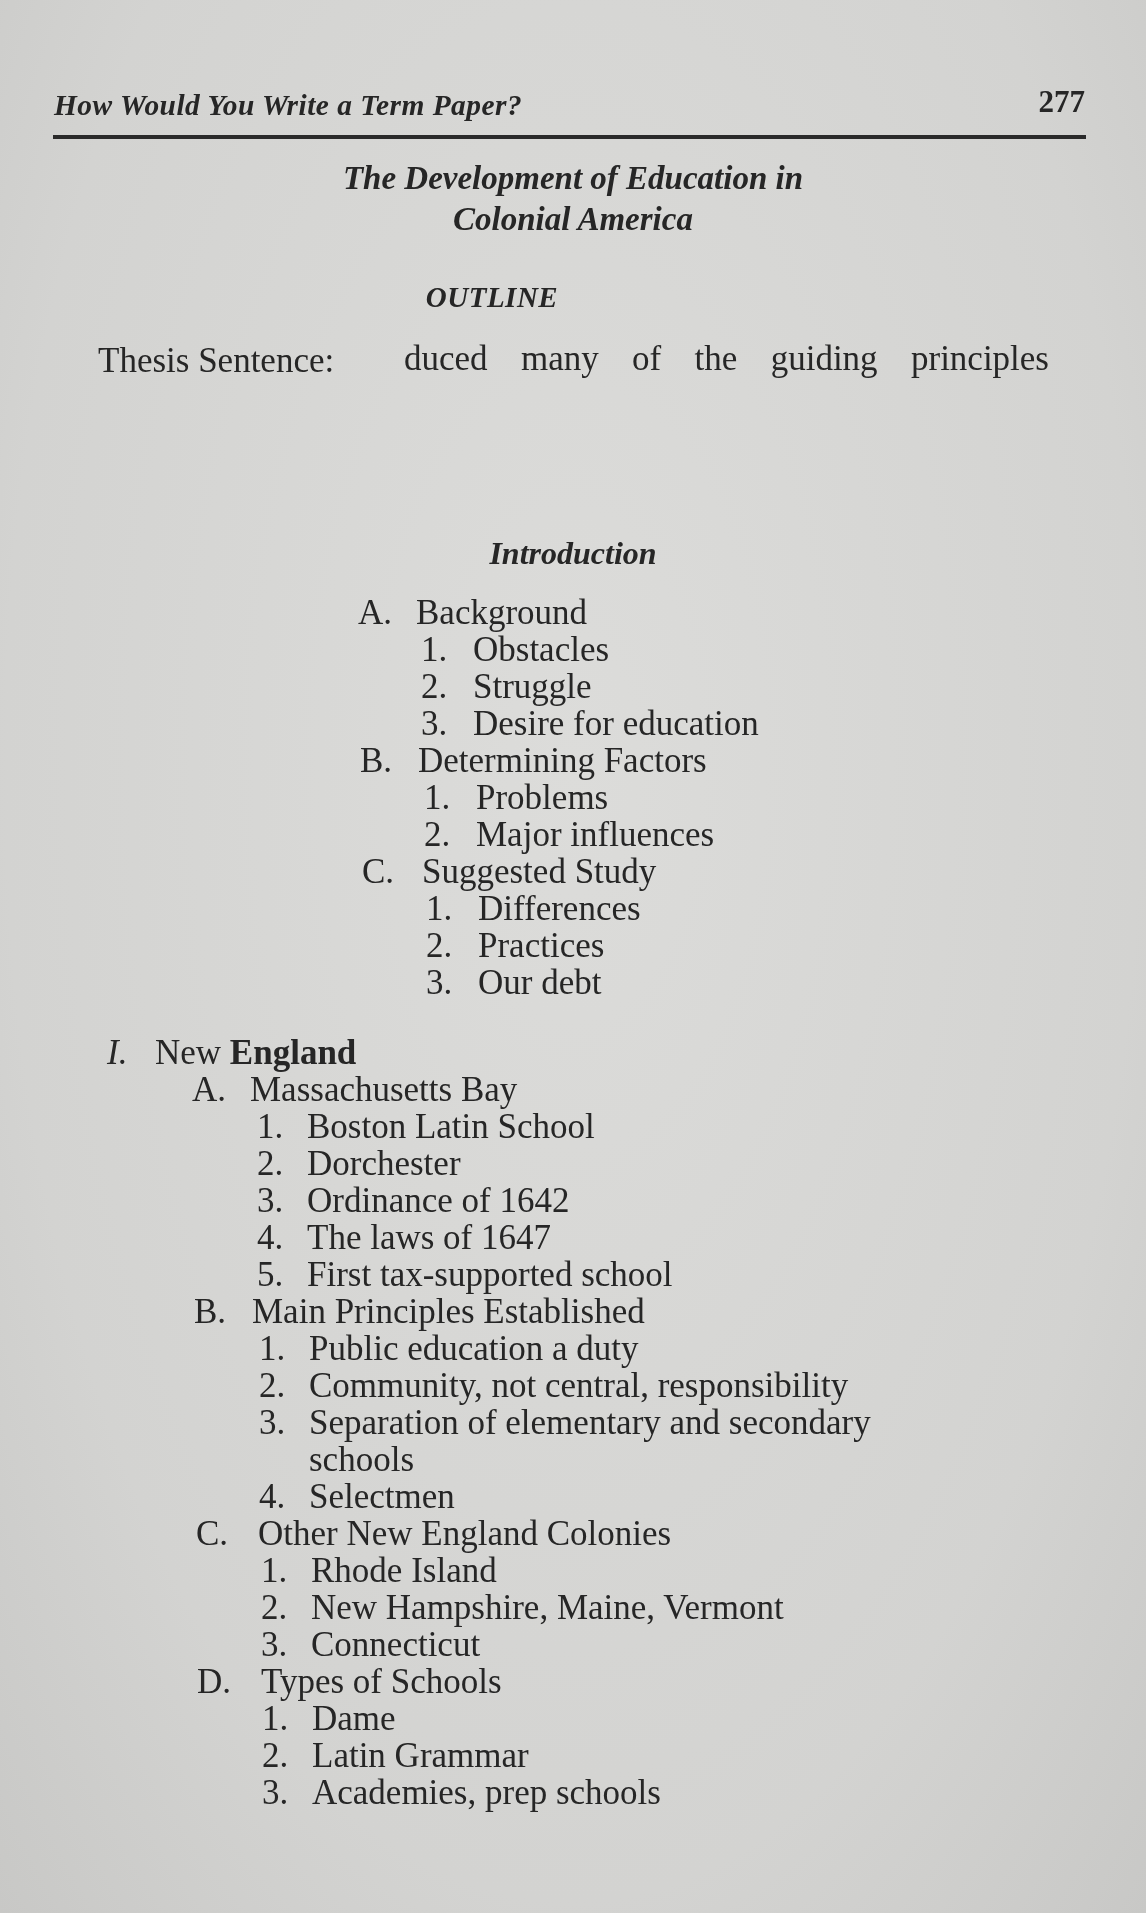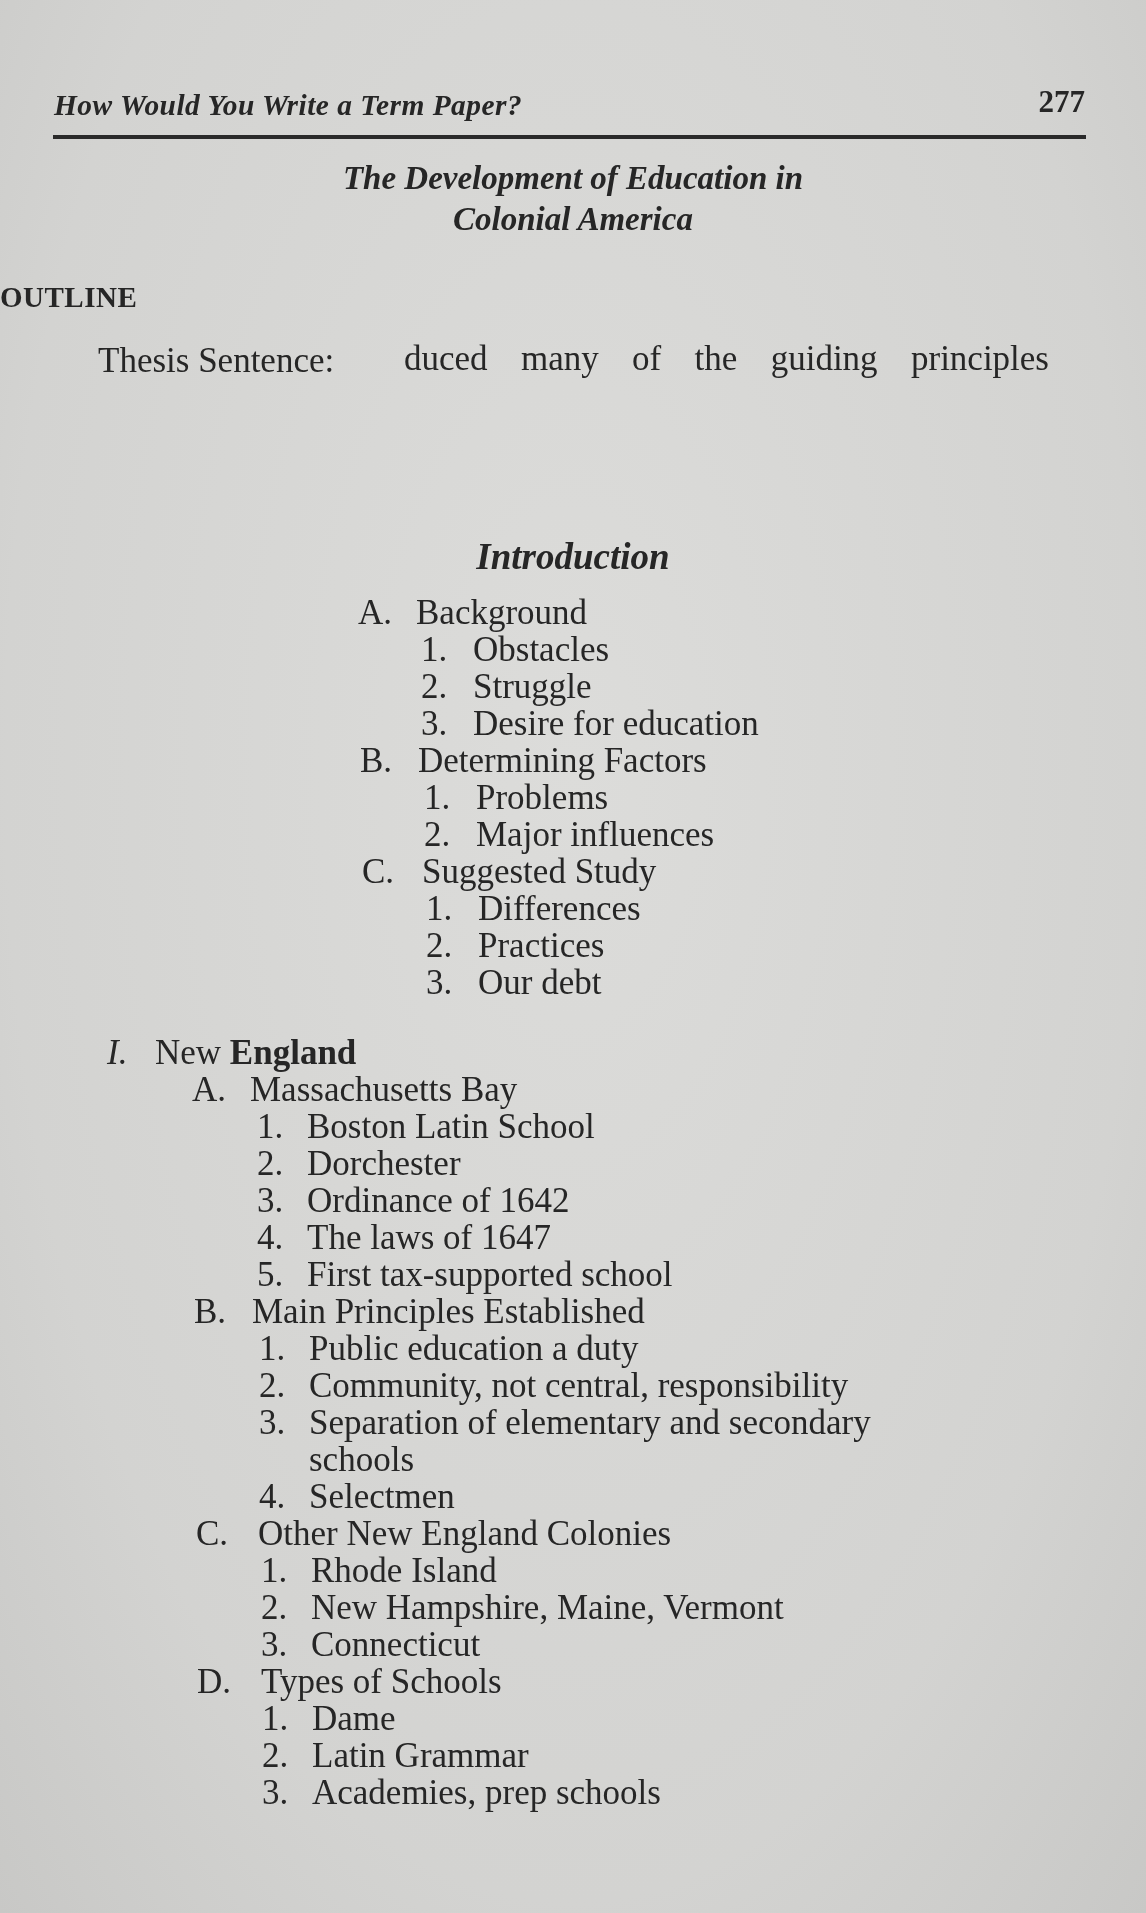--- a/index.html
+++ b/index.html
@@ -12,25 +12,25 @@
     position:relative;
   }
   .abs { position:absolute; white-space:nowrap; }
   .running-head {
     left:54px; top:88px; font-size:30px; font-weight:bold; font-style:italic;
     letter-spacing:0.5px; transform:scaleX(0.98); transform-origin:left;
   }
   .page-no { right:61px; top:84px; font-size:31px; font-weight:bold; }
   .rule { left:53px; top:135px; width:1033px; height:4px; background:#2a2a2a; }
   .title { left:0; width:1146px; text-align:center; font-size:33px; font-weight:bold; font-style:italic; }
-  .outline-head { left:0; width:984px; text-align:left; font-size:29px; font-weight:bold; top:281px; letter-spacing:0.5px; }
+  .outline-head { left:0; width:984px; text-align:center; font-size:29px; font-weight:bold; top:281px; letter-spacing:0.5px;font-style:italic; }
   .thesis-label { left:98px; top:341px; font-size:35px; }
   .thesis-text { left:404px; top:341px; width:645px; font-size:35px; line-height:36.7px; white-space:normal; text-align:justify; text-align-last:justify; }
   .thesis-text span { display:block; text-align:justify; text-align-last:justify; }
-  .intro-head { left:0; width:1146px; text-align:center; top:535px; font-size:37px; font-weight:bold; font-style:italic; }
+  .intro-head { left:0; width:1146px; text-align:center; top:535px; font-size:32px; font-weight:bold; font-style:italic; }
   .line { font-size:35px; line-height:37.3px; }
   .lbl { display:inline-block; }
   .bold { font-weight:bold; }
 </style>
 </head>
 <body>
 
 <div class="abs running-head">How Would You Write a Term Paper?</div>
 <div class="abs page-no">277</div>
 <div class="abs rule"></div>

